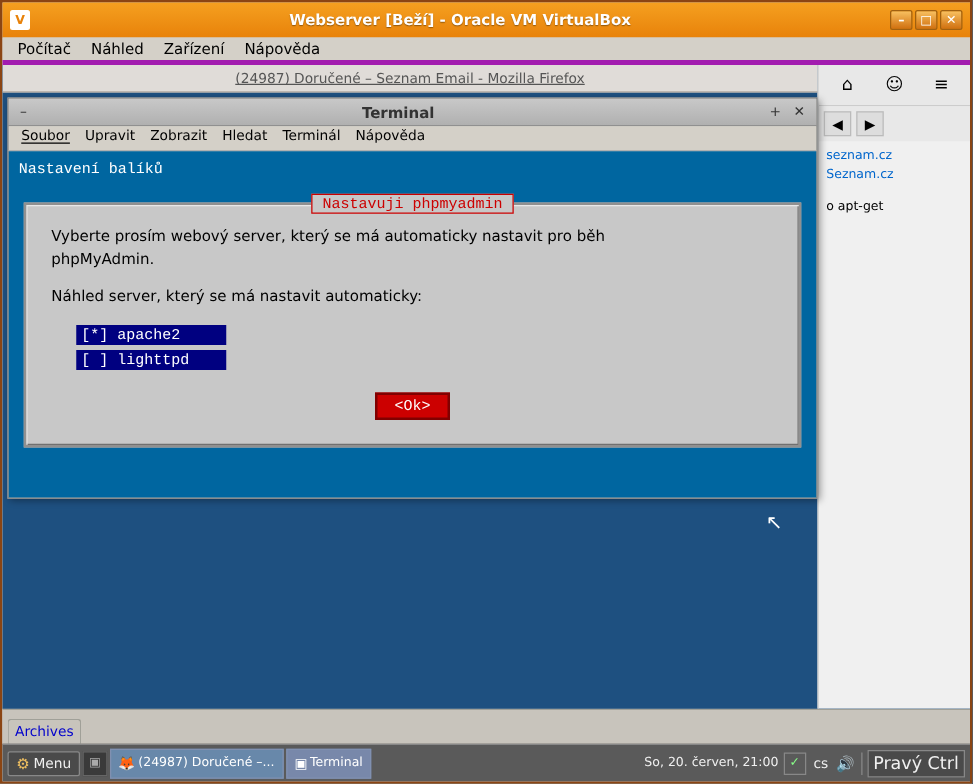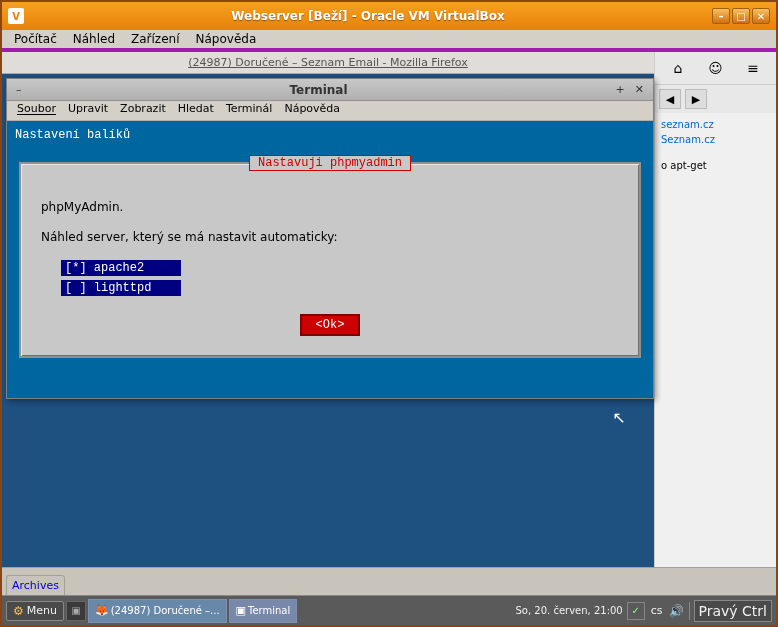--- a/index.html
+++ b/index.html
@@ -362,20 +362,21 @@
         </div>
 
         <div class="terminal-body">
           <div class="terminal-body-line">Nastavení balíků</div>
           <br>
 
           
           <div class="dialog-box">
             <div class="dialog-title-bar">Nastavuji phpmyadmin</div>
             <div class="dialog-text">
+              <span>Vyberte prosím webový server, který se má automaticky nastavit pro běh</span>
               <br>
               <span>phpMyAdmin.</span>
             </div>
             <div class="dialog-text">Náhled server, který se má nastavit automaticky:</div>
             <div class="dialog-list">
               <div class="dialog-list-item selected">[*] apache2</div>
               <br>
               <div class="dialog-list-item">[ ] lighttpd</div>
             </div>
             <div class="dialog-ok-btn">

